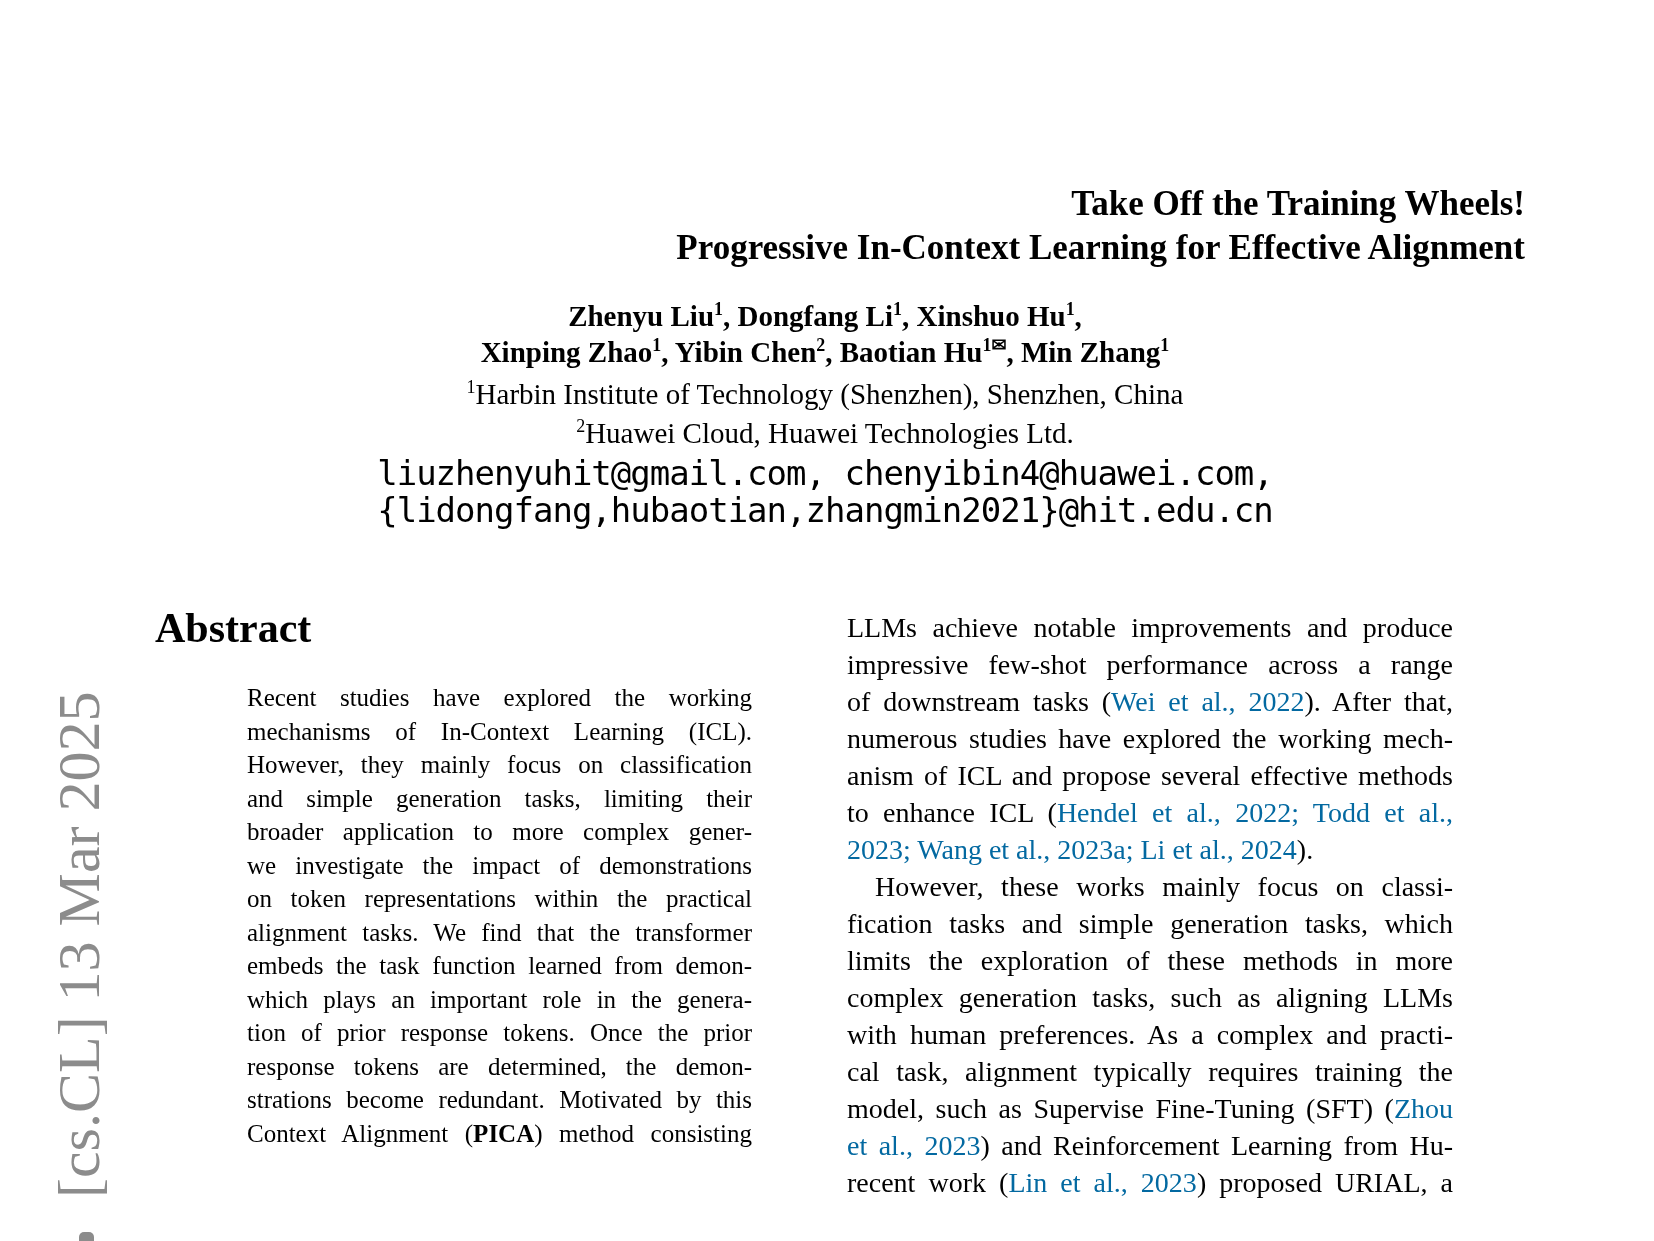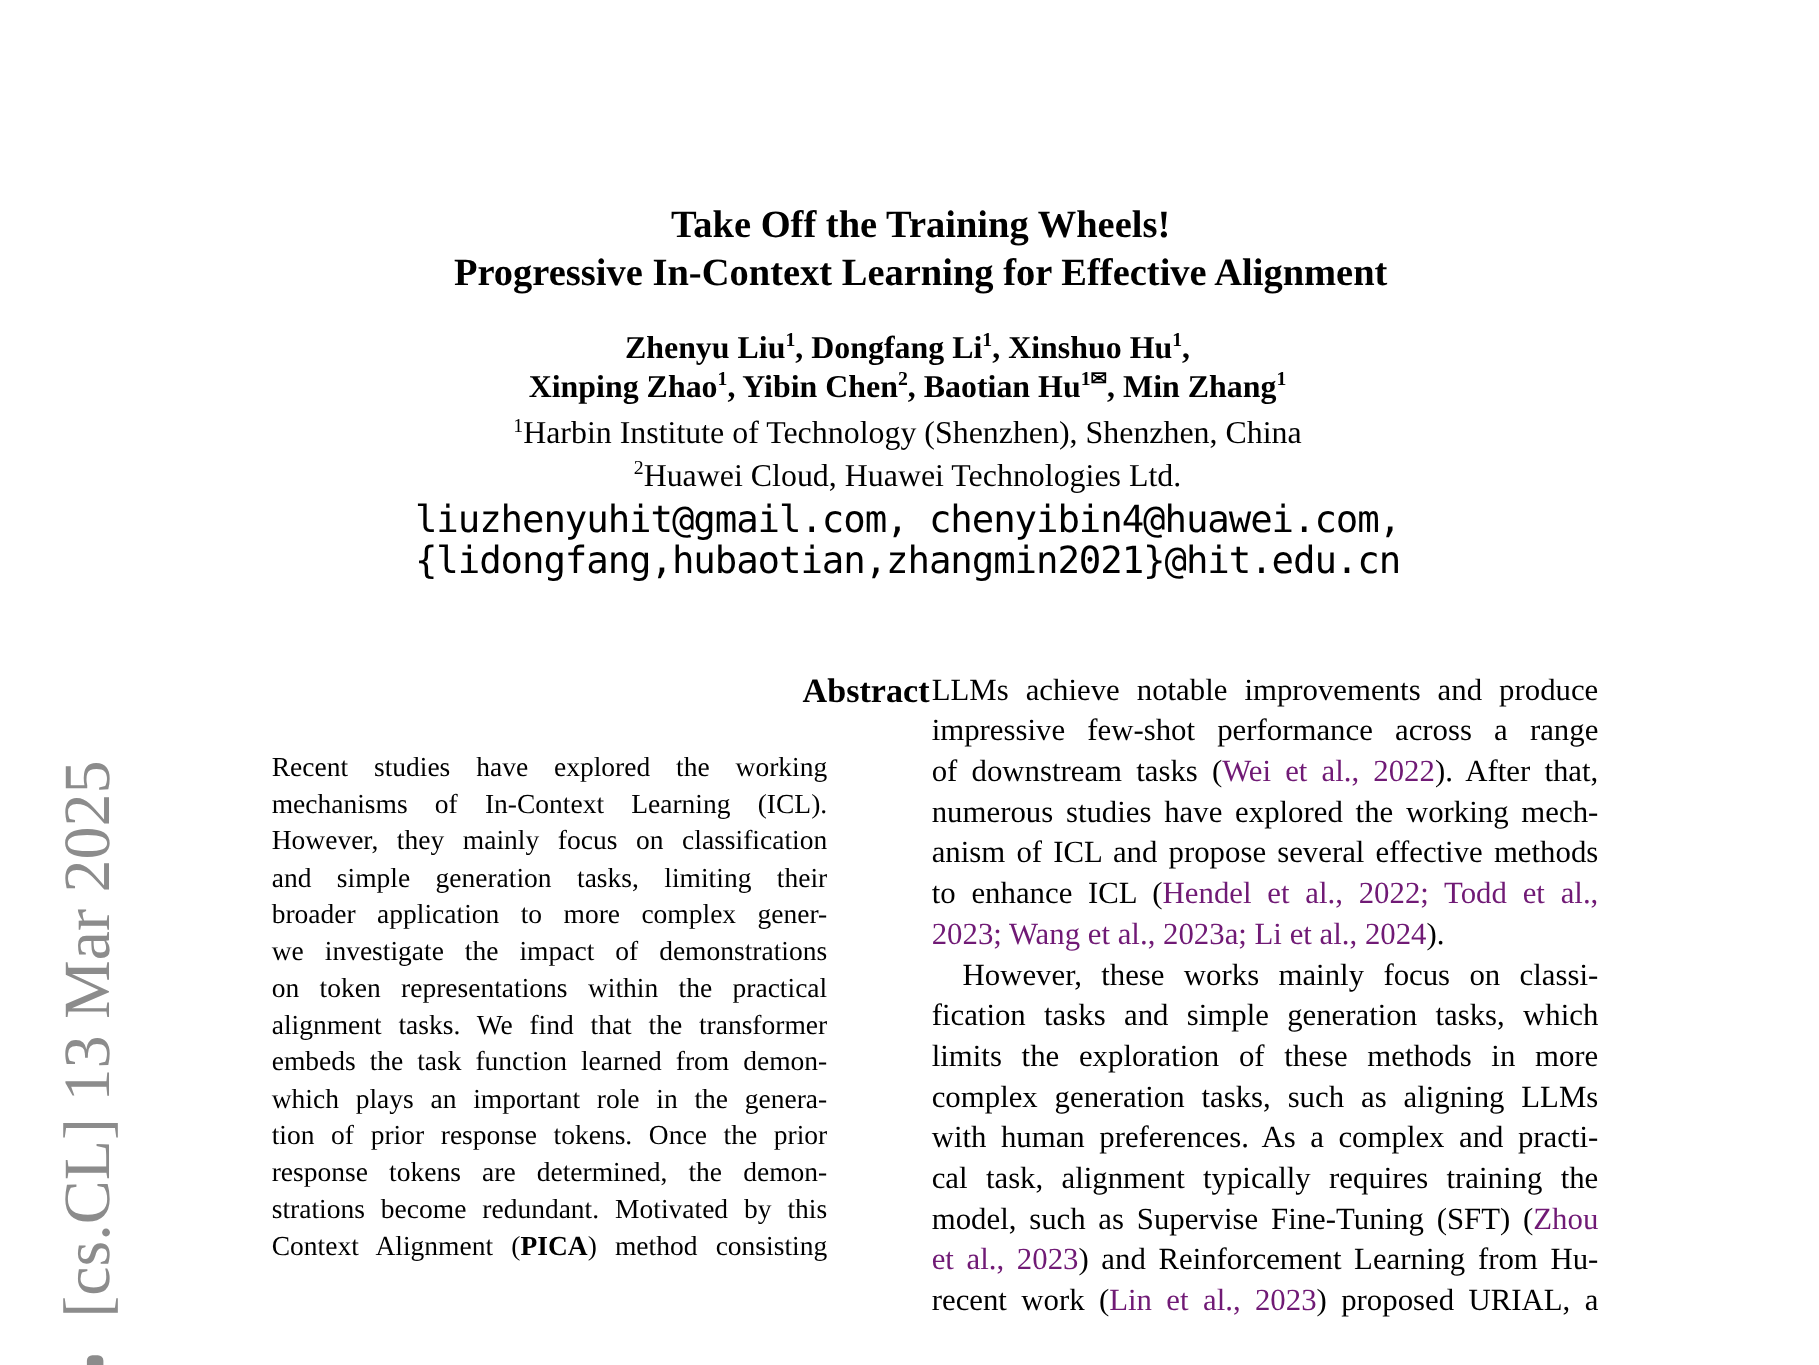--- a/index.html
+++ b/index.html
@@ -40,25 +40,26 @@
   
   .header {
     position: absolute;
     left: 125px;
     width: 1400px;
     top: 0;
     text-align: center;
   }
   .title-line {
     position: absolute;
-    left: 12px; width: 100%;
+    left: 0; width: 100%;
     font-size: 35px;
     font-weight: bold;
     line-height: 42px;
     margin: 0;
+    text-align: right;
   }
   .t1 { top: 183px; }
   .t2 { top: 227px; }
   .author-line {
     position: absolute;
     left: 0; width: 100%;
     font-size: 29px;
     font-weight: bold;
     line-height: 36px;
   }
@@ -84,22 +85,22 @@
   .e1 { top: 456px; }
   .e2 { top: 493px; }
   sup { font-size: 62%; line-height: 0; vertical-align: super; }
 
   
   .abstract-heading {
     position: absolute;
     left: 155px;
     width: 690px;
     top: 609px;
-    text-align: right;
-    font-size: 31px;
+    text-align: left;
+    font-size: 42px;
     font-weight: bold;
     line-height: 38px;
     margin: 0;
   }
   .abstract-body {
     position: absolute;
     left: 247px;
     top: 681px;
     width: 505px;
     font-size: 25px;
@@ -115,21 +116,21 @@
     font-size: 28px;
   }
   .right-col .line { line-height: 37px; }
 
   .line {
     text-align: justify;
     text-align-last: justify;
   }
   .line.end { text-align-last: left; }
   .line.indent { text-indent: 28px; }
-  .cite { color: #701a75; }
+  .cite { color: #0369a1; }
   .bold { font-weight: bold; }
 </style>
 </head>
 <body>
 
 <div class="page">
 
   <div class="watermark">[cs.CL] 13 Mar 2025</div>
   <div class="wfrag"></div>
 

